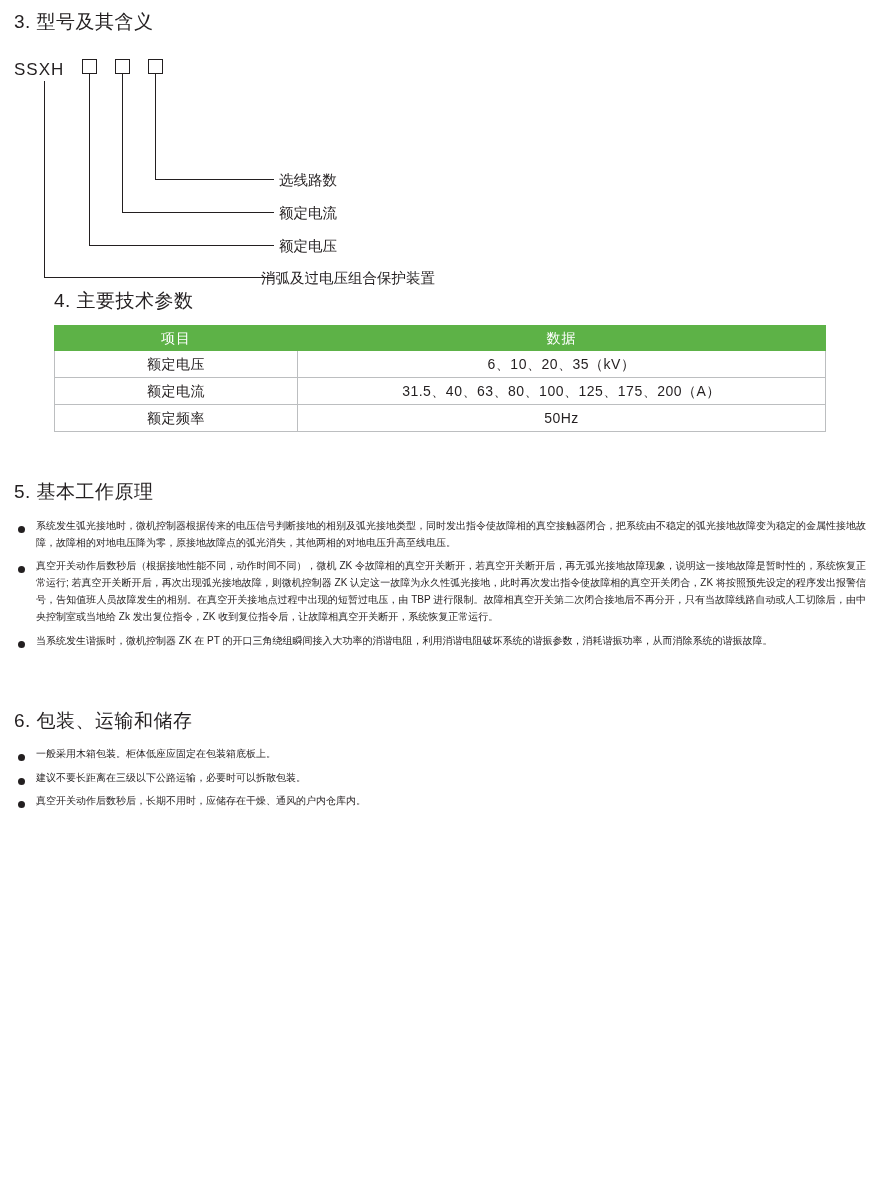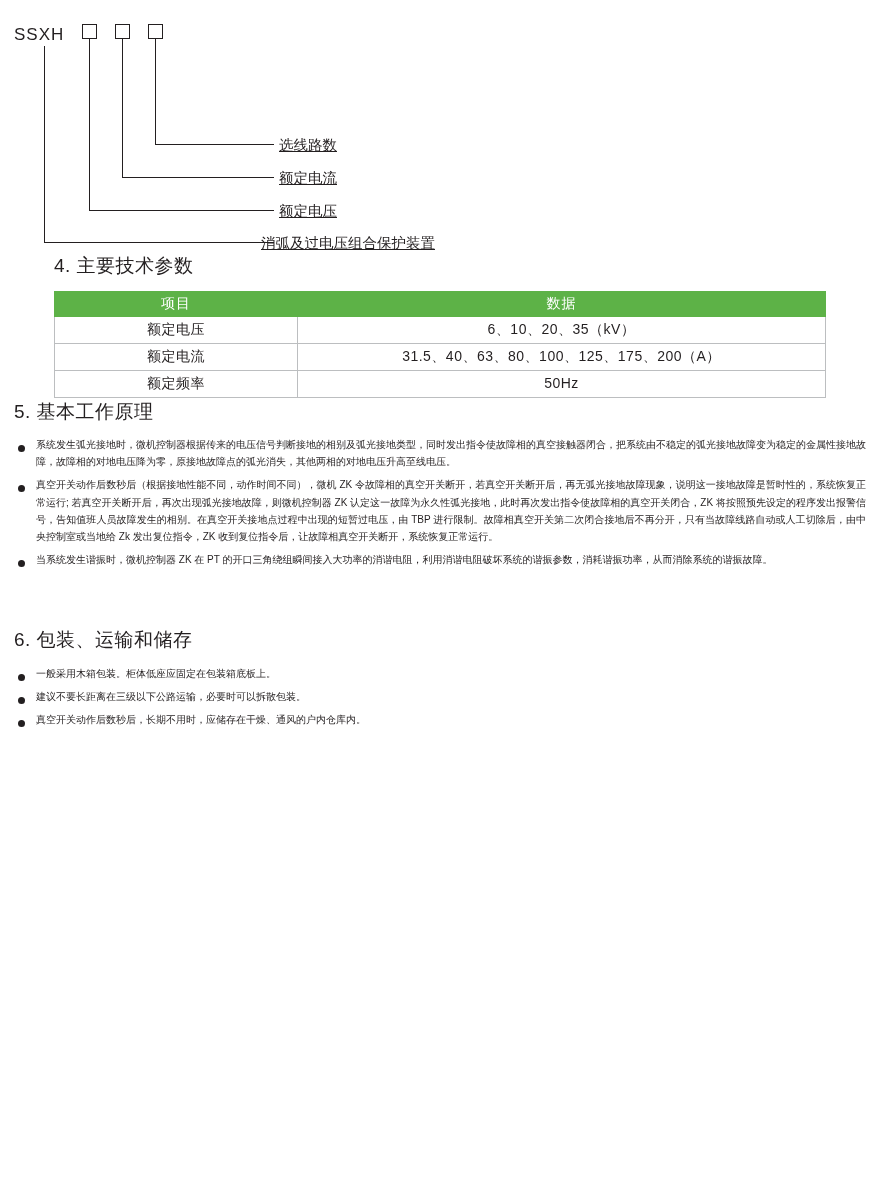--- a/index.html
+++ b/index.html
@@ -58,21 +58,20 @@
   }
   .hline {
     position: absolute;
     height: 1px;
     background: #231f20;
   }
   .leader-label {
     position: absolute;
     font-size: 14.5px;
     white-space: nowrap;
-    text-decoration: underline;
   }
   
   .params-wrap { margin-top: 20px; padding-left: 40px; }
   table.params {
     width: 772px;
     border-collapse: collapse;
     table-layout: fixed;
     font-size: 14px;
   }
   table.params th {
@@ -105,29 +104,30 @@
   .bullets > li::before {
     content: "";
     position: absolute;
     left: 4px;
     top: 9px;
     width: 7px;
     height: 7px;
     border-radius: 50%;
     background: #231f20;
   }
-  .sec5 { }
+  .sec5 { margin-top: 46px; }
   .sec6 { margin-top: 58px; }
   .spacer-bottom { height: 10px; }
 </style>
 </head>
 <body>
 
 <div class="page">
 
+  <h2 class="section-title">3. 型号及其含义</h2>
 
   <div class="model-block">
     <span class="model-code">SSXH</span>
 
     <span class="sq s1"></span>
     <span class="sq s2"></span>
     <span class="sq s3"></span>
 
     <span class="vline" style="left:141px; top:27px; height:105px;"></span>
     <span class="hline" style="left:141px; top:132px; width:119px;"></span>

